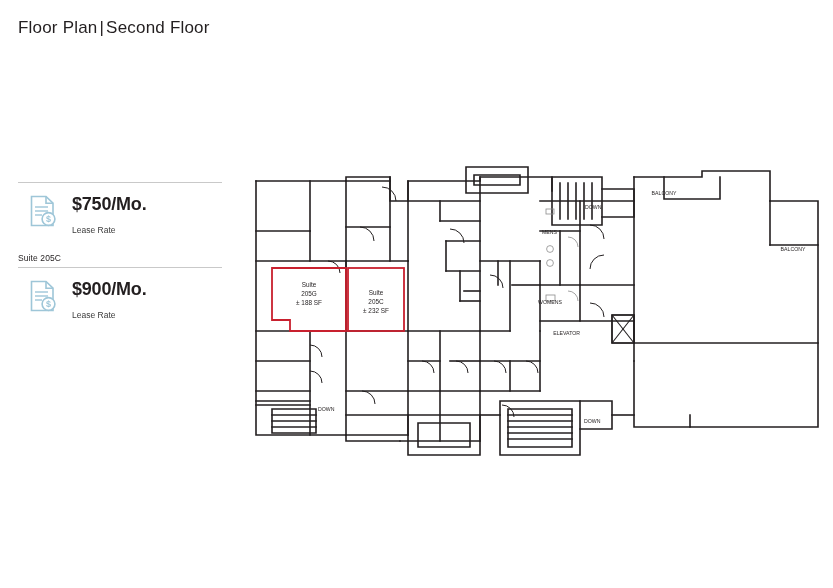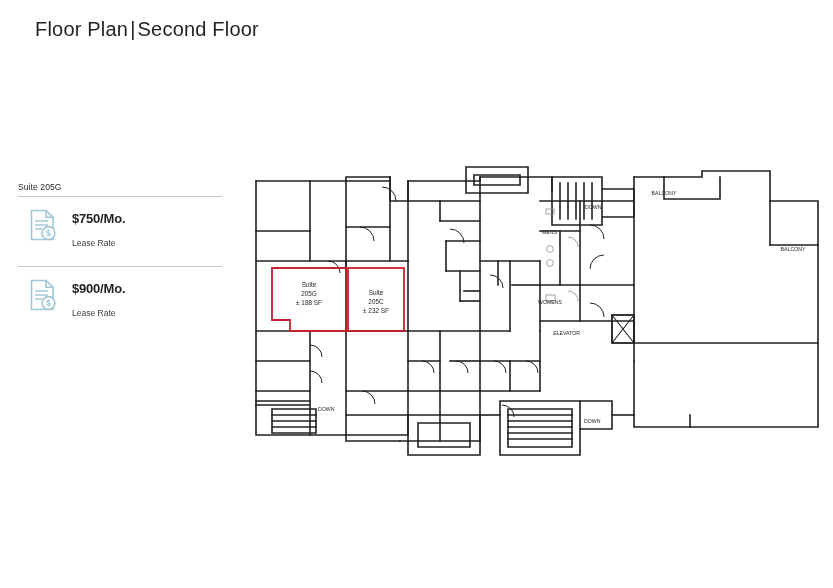--- a/index.html
+++ b/index.html
@@ -14,25 +14,24 @@
     font-family: "Liberation Sans", sans-serif;
     color: #231f20;
     overflow: hidden;
   }
 
   
   .page-title {
     position: absolute;
     left: 18px;
     top: 18px;
-    font-size: 20px;
+    font-size: 17px;
     letter-spacing: 0.2px;
     color: #231f20;
     white-space: nowrap;
-    margin-left: 17px;
   }
   .page-title .sep {
     color: #231f20;
     padding: 0 2px;
   }
 
   
   .listings {
     position: absolute;
     left: 18px;
@@ -67,21 +66,21 @@
     height: 34px;
     flex: 0 0 30px;
     margin-left: 10px;
     margin-top: 1px;
   }
   .listing-text {
     margin-left: 14px;
     padding-top: 2px;
   }
   .price {
-    font-size: 13px;
+    font-size: 18px;
     font-weight: bold;
     color: #231f20;
     letter-spacing: -0.2px;
     line-height: 1.05;
   }
   .lease-label {
     font-size: 8.5px;
     color: #3b3b3b;
     margin-top: 11px;
   }
@@ -111,21 +110,20 @@
 </head>
 <body>
 
 <div class="page-title">
   <span>Floor Plan</span><span class="sep">|</span><span>Second Floor</span>
 </div>
 
 <div class="listings">
 
   <div class="listing">
-    <div class="listing-head">Suite 205G</div>
     <div class="listing-rule"></div>
     <div class="listing-body">
       <span class="doc-icon">
         <svg width="30" height="34" viewBox="0 0 30 34">
           <path d="M3.5 2.5 H18 L25 9.2 V31.5 H3.5 Z" fill="none" stroke="#9ec6d8" stroke-width="1.6"></path>
           <path d="M18 2.5 V9.2 H25" fill="none" stroke="#9ec6d8" stroke-width="1.6"></path>
           <line x1="7" y1="13" x2="20" y2="13" stroke="#9ec6d8" stroke-width="1.4"></line>
           <line x1="7" y1="17" x2="20" y2="17" stroke="#9ec6d8" stroke-width="1.4"></line>
           <line x1="7" y1="21" x2="14" y2="21" stroke="#9ec6d8" stroke-width="1.4"></line>
           <circle cx="20.5" cy="25" r="6.4" fill="#ffffff" stroke="#9ec6d8" stroke-width="1.6"></circle>
@@ -133,20 +131,21 @@
         </svg>
       </span>
       <span class="listing-text">
         <span class="price">$750/Mo.</span>
         <div class="lease-label">Lease Rate</div>
       </span>
     </div>
   </div>
 
   <div class="listing">
+    <div class="listing-head">Suite 205C</div>
     <div class="listing-rule"></div>
     <div class="listing-body">
       <span class="doc-icon">
         <svg width="30" height="34" viewBox="0 0 30 34">
           <path d="M3.5 2.5 H18 L25 9.2 V31.5 H3.5 Z" fill="none" stroke="#9ec6d8" stroke-width="1.6"></path>
           <path d="M18 2.5 V9.2 H25" fill="none" stroke="#9ec6d8" stroke-width="1.6"></path>
           <line x1="7" y1="13" x2="20" y2="13" stroke="#9ec6d8" stroke-width="1.4"></line>
           <line x1="7" y1="17" x2="20" y2="17" stroke="#9ec6d8" stroke-width="1.4"></line>
           <line x1="7" y1="21" x2="14" y2="21" stroke="#9ec6d8" stroke-width="1.4"></line>
           <circle cx="20.5" cy="25" r="6.4" fill="#ffffff" stroke="#9ec6d8" stroke-width="1.6"></circle>

